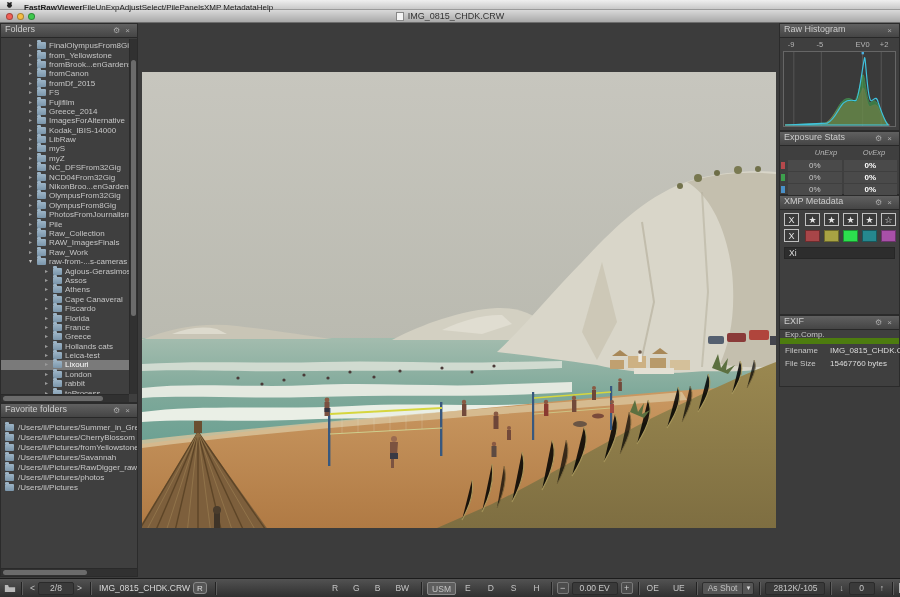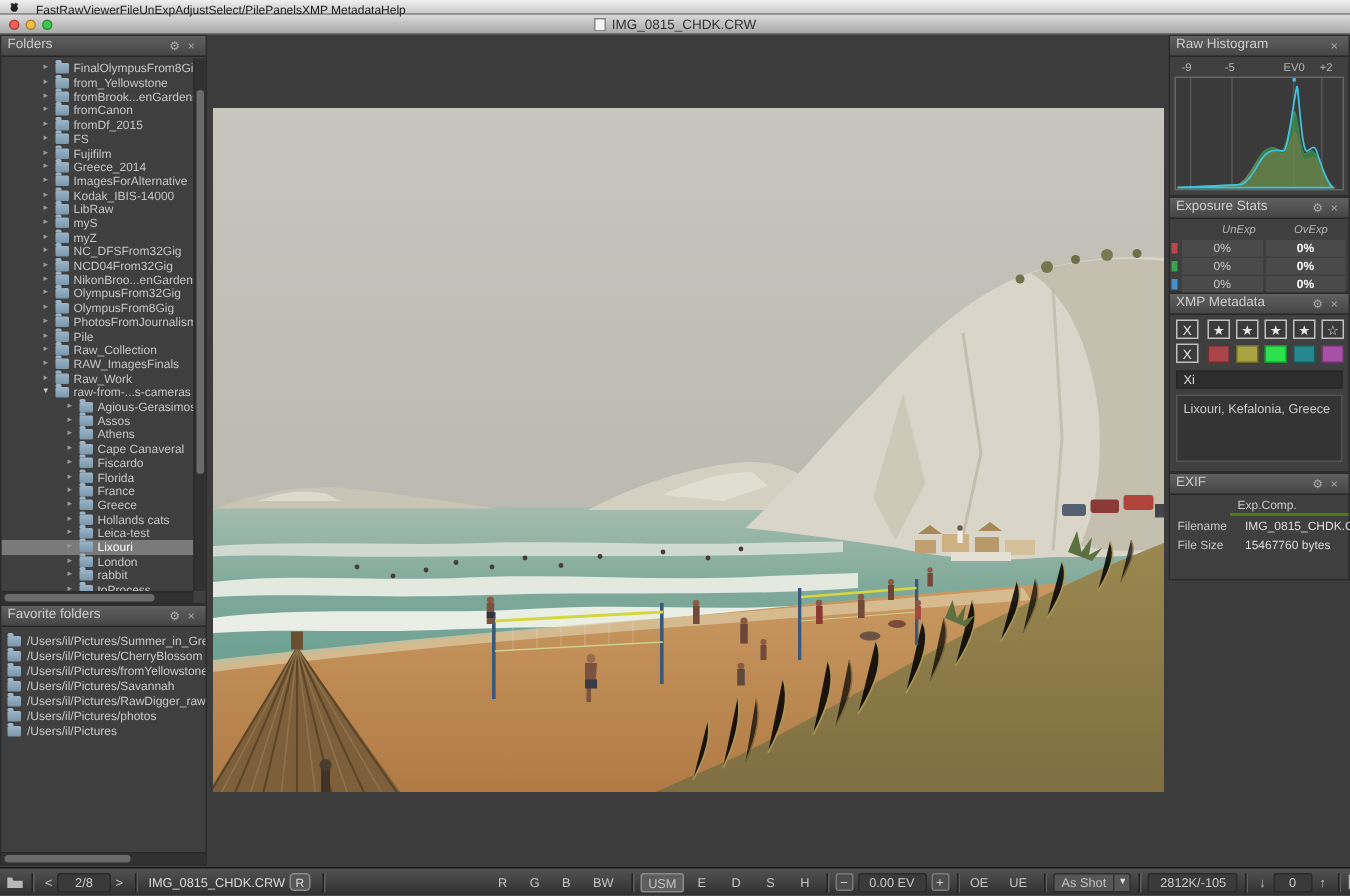--- a/index.html
+++ b/index.html
@@ -6,21 +6,21 @@
   html,body { width:900px; height:597px; overflow:hidden; background:#3a3a3a;
     font-family:"Liberation Sans", sans-serif; }
   #app { position:relative; width:900px; height:597px; background:#3c3c3c; }
 
   
   .menubar { position:absolute; top:0; left:0; width:900px; height:10px;
     background:linear-gradient(#efefef,#c9c9c9); display:flex; align-items:center;
     padding-left:6px; gap:11px; border-bottom:1px solid #9a9a9a; z-index:30;}
   .menubar .apple { width:7px; height:8px; display:inline-block; }
   .menubar .mitem { font-size:8px; color:#1a1a1a; white-space:nowrap; line-height:10px;}
-  .menubar .mitem:first-of-type { font-weight:normal; }
+  .menubar .mitem:first-of-type { font-weight:bold; }
 
   
   .titlebar { position:absolute; top:10px; left:0; width:900px; height:13px;
     background:linear-gradient(#d9d9d9,#a9a9a9); border-bottom:1px solid #6d6d6d;
     display:flex; align-items:center; justify-content:center; z-index:29;}
   .tl { position:absolute; left:6px; top:3px; display:flex; gap:4px; }
   .tl i { width:7px; height:7px; border-radius:50%; display:block; border:0.5px solid rgba(0,0,0,.3);}
   .tl .r { background:#f15f56; } .tl .y { background:#f5bd45; } .tl .g { background:#3ec94e; }
   .titlebar .doc { width:8px; height:9px; background:#f4f4f4; border:1px solid #888; margin-right:4px; }
   .titlebar .wtitle { font-size:9px; color:#333; }
@@ -91,21 +91,21 @@
   .xmpfield { margin:5px 4px 0 4px; height:12px; background:#2d2d2d; border:1px solid #262626;
     color:#dddddd; font-size:8.5px; line-height:11px; padding:0 4px; }
   .xmpdesc { margin:4px 4px 0 4px; height:45px; background:#343434; border:1px solid #555;
     color:#cccccc; font-size:8.5px; padding:3px 4px; line-height:10px; }
 
   #exif { left:779px; top:315px; width:121px; height:72px; }
   .exifbody { position:absolute; top:15px; left:0; right:0; }
   .exifrow { display:flex; height:13px; align-items:center; font-size:8px; }
   .exifrow .lab { width:50px; padding-left:5px; color:#c6c6c6; flex:none; }
   .exifrow .val { color:#dddddd; white-space:nowrap; }
-  .exifrow:first-child { border-bottom:2px solid #4d7c0f;margin-left:40px; }
+  .exifrow:first-child { border-bottom:6px solid #4d7c0f; }
 
   
   #statusbar { position:absolute; left:0; top:578px; width:900px; height:19px;
     background:linear-gradient(#525252,#303030); border-top:1px solid #1c1c1c;
     display:flex; align-items:center; font-size:8.5px; color:#c0c0c0; }
   .sep { width:1px; height:13px; background:#222; box-shadow:1px 0 0 #5d5d5d; margin:0 5px; flex:none;}
   .sbtn { color:#c4c4c4; cursor:pointer; padding:0 3px; flex:none; white-space:nowrap;}
   .inset { background:#3a3a3a; border:1px solid #2a2a2a; border-radius:2px; height:13px;
     display:flex; align-items:center; justify-content:center; color:#c9c9c9; flex:none; }
   .sqbtn { width:12px; height:12px; border:1px solid #7a7a7a; background:#4c4c4c; border-radius:2px;
@@ -693,21 +693,20 @@
       <span style="display:flex;gap:4px;">
 
       <span class="swatch" style="background: rgb(168, 69, 72);"></span>
           <span class="swatch" style="background: rgb(168, 163, 67);"></span>
           <span class="swatch" style="background: rgb(44, 224, 78);"></span>
           <span class="swatch" style="background: rgb(37, 136, 142);"></span>
           <span class="swatch" style="background: rgb(168, 80, 168);"></span>
         </span>
     </div>
     <div class="xmpfield">Xi</div>
-    <div class="xmpdesc">Lixouri, Kefalonia, Greece</div>
   </div>
 
   <div class="panel" id="exif">
     <div class="phead">
       <span>EXIF</span>
       <span class="sp"></span>
       <span class="hico">⚙</span>
       <span class="hico">×</span>
     </div>
     <div class="exifbody">

